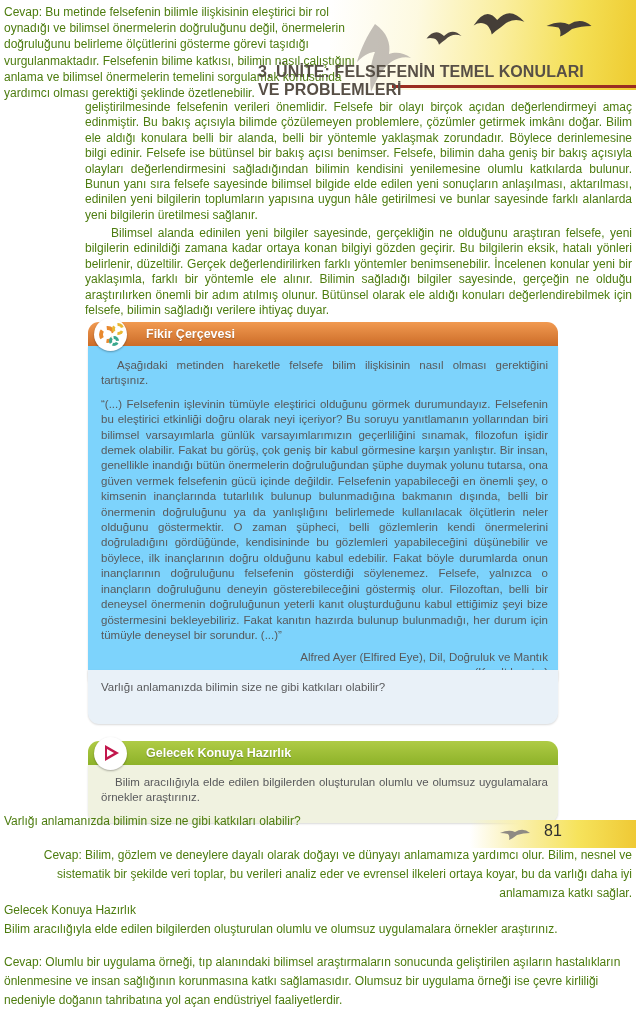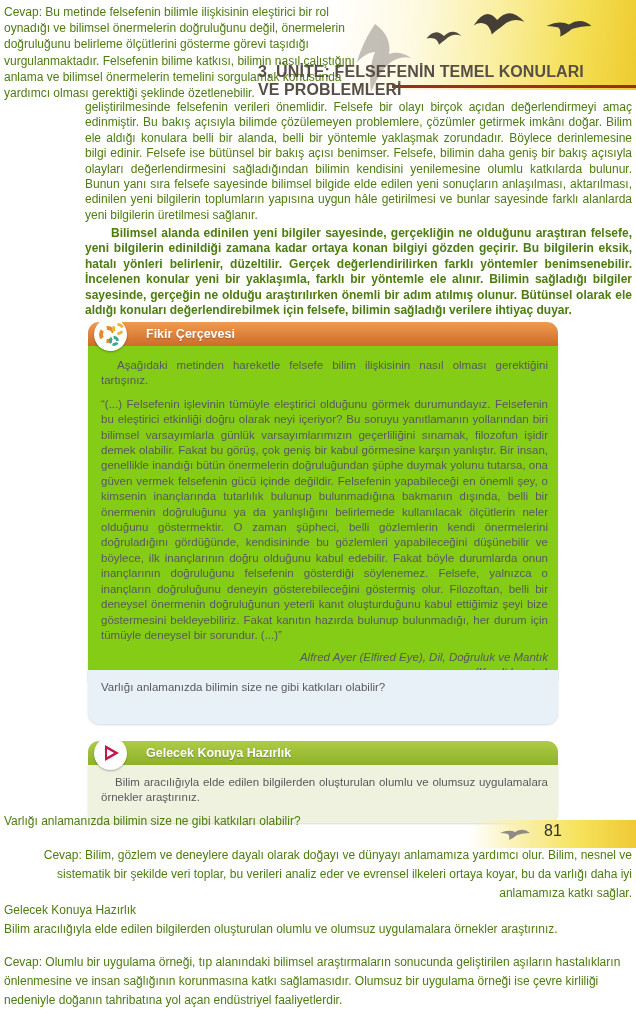--- a/index.html
+++ b/index.html
@@ -22,47 +22,47 @@
   .ann-line{left:4px;top:813px;width:620px;font-size:12px;line-height:17px;}
   .ann-a2{left:4px;top:846px;width:628px;font-size:12px;line-height:19px;text-align:right;}
   .ann-h2{left:4px;top:903px;width:628px;font-size:12px;}
   .ann-task{left:4px;top:922px;width:628px;font-size:12px;}
   .ann-a3{left:4px;top:953px;width:628px;font-size:12px;line-height:19px;}
 
   
   .body-par{position:absolute;left:85px;width:547px;color:#4d7c0f;font-size:12px;
     line-height:15.4px;text-align:justify;z-index:3;}
   .par1{top:100px;}
-  .par2{top:226px;text-indent:26px;font-weight:bold;}
+  .par2{top:226px;text-indent:26px;}
 
   
   .fbox{position:absolute;left:88px;width:470px;z-index:3;}
   .fbox-head{position:relative;height:24px;border-radius:11px 11px 0 0;
     display:flex;align-items:center;}
   .fbox-title{margin-left:58px;color:#ffffff;font-weight:bold;font-size:12.5px;
     text-shadow:0 1px 1px rgba(0,0,0,.25);}
   .fbox-body{border-radius:0 0 11px 11px;padding:10px 10px 8px 13px;color:#58595B;
     font-size:11.5px;line-height:15.4px;text-align:justify;box-shadow:0 1px 2px rgba(0,0,0,.15);}
   .icon-circle{position:absolute;left:6px;top:-4px;width:33px;height:33px;border-radius:50%;
     background:#ffffff;box-shadow:0 1px 2px rgba(0,0,0,.3);z-index:4;}
 
   .head-orange{background:linear-gradient(#F19A51,#CC6C28);}
   .head-blue{background:linear-gradient(#55B2E2,#1E88C2);}
   .head-green{background:linear-gradient(#AFCB45,#8DB229);}
-  .body-cream{background:#84cc16;}
+  .body-cream{background:#7dd3fc;}
   .body-blue{background:#E9F1F8;}
   .body-green{background:#F0F2E0;}
 
   .box-fikir{top:322px;}
   .box-gunluk{top:670px;}
   .box-gelecek{top:741px;}
 
   .fikir-intro{text-indent:16px;margin:2px 0 8px 0;}
   .fikir-quote{text-align:justify;}
-  .fikir-attr{text-align:right;font-style:italic;margin-top:7px;line-height:15px;}
+  .fikir-attr{text-align:right;margin-top:7px;line-height:15px;}
   .gelecek-text{text-indent:14px;}
 
   
   .gear{position:absolute;border-radius:50%;box-sizing:border-box;}
   .gear-big{left:5px;top:8px;width:17px;height:17px;border:4px dashed #E8892F;background:#fff;}
   .gear-mid{left:18px;top:5px;width:12px;height:12px;border:3px dashed #E9B832;background:#fff;}
   .gear-small{left:15px;top:18px;width:10px;height:10px;border:3px dashed #3BA88E;background:#fff;}
 
   
   .person-head{position:absolute;left:13px;top:7px;width:7px;height:7px;border-radius:50%;background:#E8892F;}

